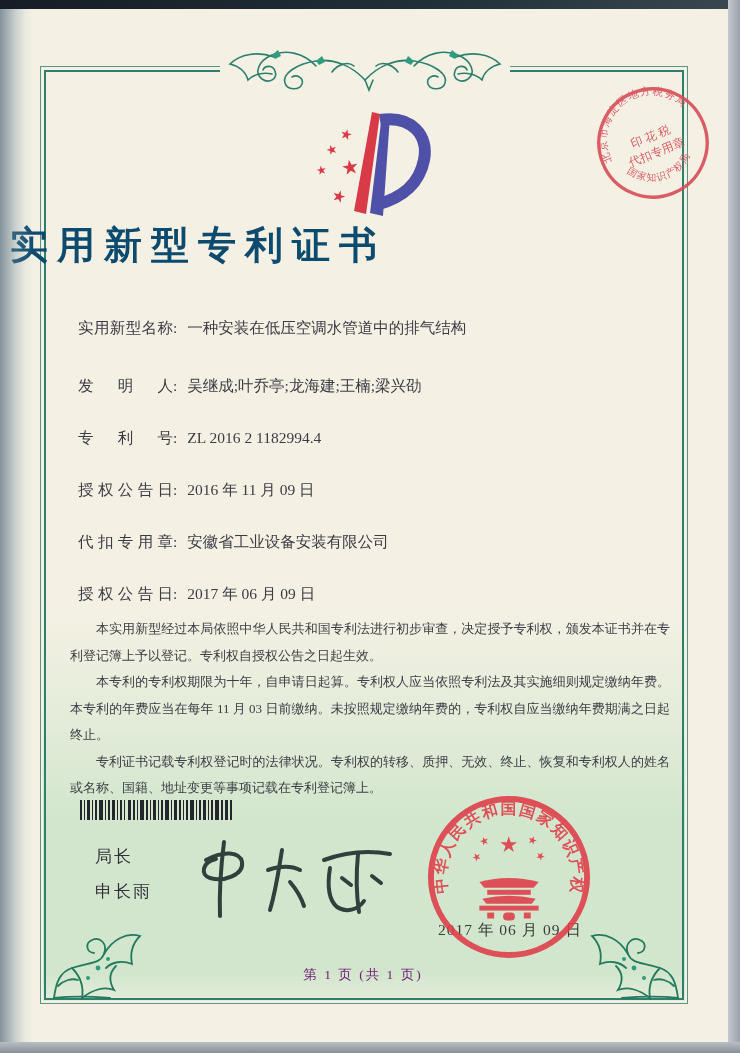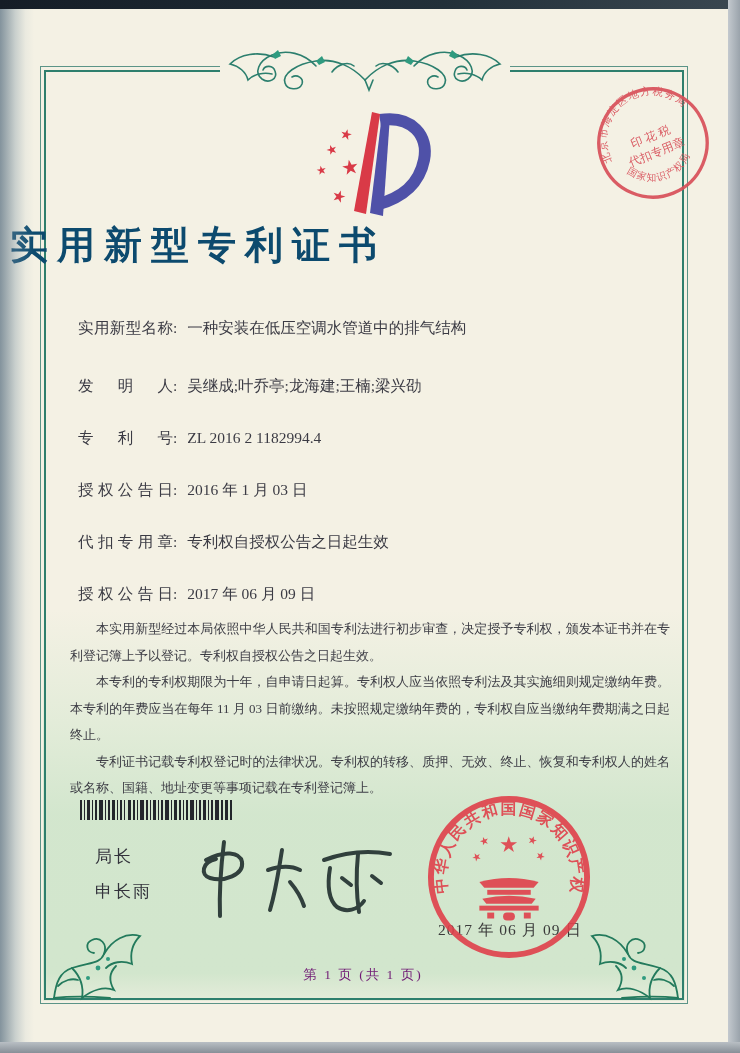--- a/index.html
+++ b/index.html
@@ -140,22 +140,22 @@
       <textPath href="#taxBottom" startOffset="2">国家知识产权局</textPath>
     </text>
   </svg>
 
   <div class="title">实用新型专利证书</div>
 
   <div class="fields">
     <div class="f-row r0"><span class="f-label">实用新型名称</span><span>:</span><span class="f-value">一种安装在低压空调水管道中的排气结构</span></div>
     <div class="f-row r1"><span class="f-label">发明人</span><span>:</span><span class="f-value">吴继成;叶乔亭;龙海建;王楠;梁兴劭</span></div>
     <div class="f-row r2"><span class="f-label">专利号</span><span>:</span><span class="f-value">ZL 2016 2 1182994.4</span></div>
-    <div class="f-row r3"><span class="f-label">授权公告日</span><span>:</span><span class="f-value">2016 年 1 月 03 日</span></div>
-    <div class="f-row r4"><span class="f-label">代扣专用章</span><span>:</span><span class="f-value">专利权自授权公告之日起生效</span></div>
+    <div class="f-row r3"><span class="f-label">授权公告日</span><span>:</span><span class="f-value">2016 年 11 月 09 日</span></div>
+    <div class="f-row r4"><span class="f-label">代扣专用章</span><span>:</span><span class="f-value">安徽省工业设备安装有限公司</span></div>
     <div class="f-row r5"><span class="f-label">授权公告日</span><span>:</span><span class="f-value">2017 年 06 月 09 日</span></div>
   </div>
 
   <div class="body-text">
     <p>本实用新型经过本局依照中华人民共和国专利法进行初步审查，决定授予专利权，颁发本证书并在专利登记簿上予以登记。专利权自授权公告之日起生效。</p>
     <p>本专利的专利权期限为十年，自申请日起算。专利权人应当依照专利法及其实施细则规定缴纳年费。本专利的年费应当在每年 11 月 03 日前缴纳。未按照规定缴纳年费的，专利权自应当缴纳年费期满之日起终止。</p>
     <p>专利证书记载专利权登记时的法律状况。专利权的转移、质押、无效、终止、恢复和专利权人的姓名或名称、国籍、地址变更等事项记载在专利登记簿上。</p>
   </div>
 
   <svg class="barcode" width="152" height="20" viewBox="0 0 152 20">

